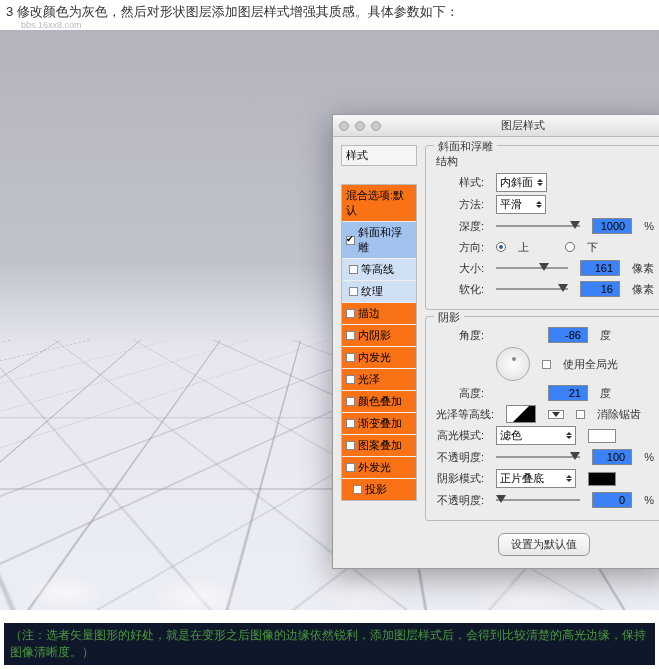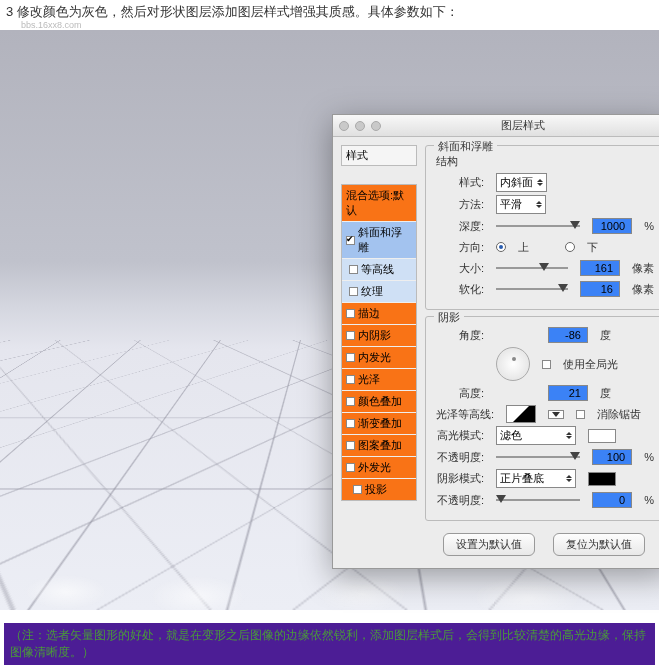--- a/index.html
+++ b/index.html
@@ -49,21 +49,21 @@
 .slider .thumb{position:absolute;top:2px;width:0;height:0;border-left:5px solid transparent;border-right:5px solid transparent;border-top:8px solid #444;}
 .numfield{border:1px solid #888;background:#3b82f6;width:40px;padding:1px 6px;text-align:right;}
 .radio{width:10px;height:10px;border:1px solid #666;border-radius:50%;background:#fff;display:inline-block;position:relative;}
 .radio.on::after{content:"";position:absolute;top:2px;left:2px;width:4px;height:4px;background:#2a5db0;border-radius:50%;}
 .gloss-ring{width:34px;height:34px;border:1px solid #aaa;border-radius:50%;background:radial-gradient(circle,#fff,#ddd);position:relative;}
 .gloss-ring::after{content:"";position:absolute;top:9px;left:15px;width:4px;height:4px;background:#888;border-radius:50%;}
 .contour-sw{width:30px;height:18px;border:1px solid #888;background:linear-gradient(135deg,#fff 48%,#000 52%);display:inline-block;}
 .color-sw{width:28px;height:14px;border:1px solid #888;display:inline-block;}
 .btnrow{display:flex;justify-content:center;gap:18px;padding:6px 0 4px;}
 .btn{border:1px solid #999;background:linear-gradient(#fdfdfd,#e8e8e8);border-radius:6px;padding:3px 12px;color:#333;}
-.bottom-note{position:absolute;bottom:4px;left:4px;right:4px;color:#4a9a3a;font-size:12px;line-height:1.4;background:#4c1d95;padding:4px 6px;}
+.bottom-note{position:absolute;bottom:4px;left:4px;right:4px;color:#4a9a3a;font-size:12px;line-height:1.4;background:#0f172a;padding:4px 6px;}
 </style>
 </head>
 <body>
 
 <div class="top-text">3 修改颜色为灰色，然后对形状图层添加图层样式增强其质感。具体参数如下：</div>
 <div class="watermark">bbs.16xx8.com</div>
 
 <div class="scene">
   <div class="grid">
       <div class="grid-inner"></div>
@@ -265,19 +265,18 @@
               <div class="track"></div>
               <div class="thumb" style="left:0"></div>
             </div>
           <span class="numfield">0</span>
           <span class="lbl2">%</span>
         </div>
       </div>
 
       <div class="btnrow">
         <div class="btn">设置为默认值</div>
-        <div class="btn">复位为默认值</div>
       </div>
     </div>
   </div>
 </div>
 
 <div class="bottom-note">（注：选者矢量图形的好处，就是在变形之后图像的边缘依然锐利，添加图层样式后，会得到比较清楚的高光边缘，保持图像清晰度。）</div>
 
 </body></html>

